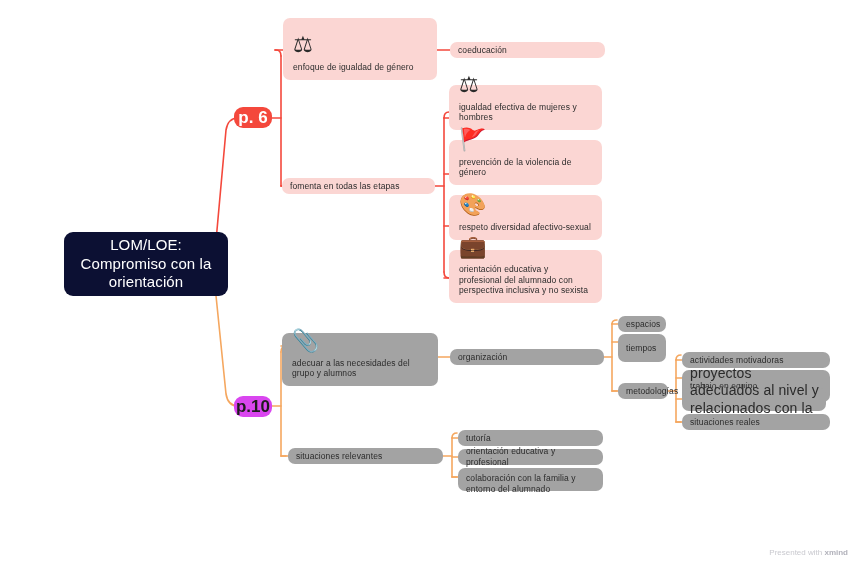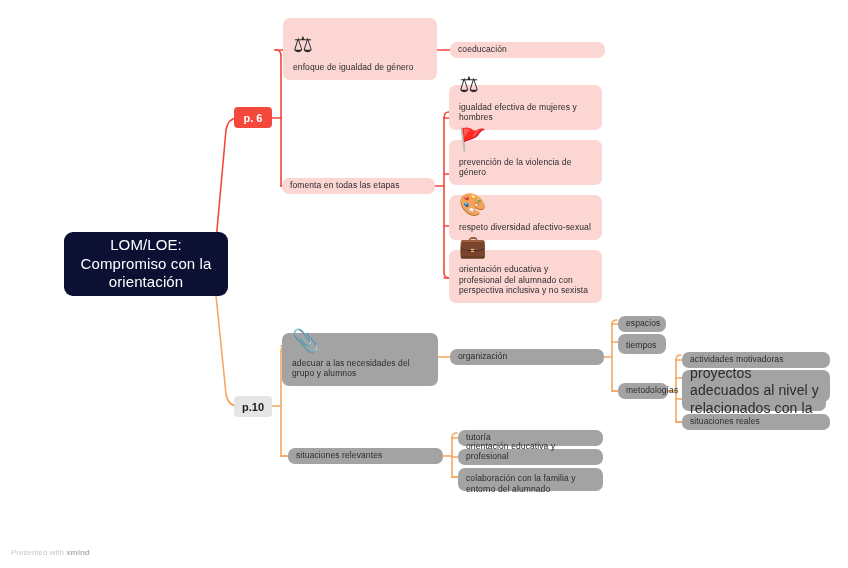--- a/index.html
+++ b/index.html
@@ -36,44 +36,44 @@
     justify-content:center;
     text-align:center;
     font-size:15px;
     line-height:1.45;
     padding:10px 12px;
     margin-left:42px;
   }
 
   
   .badge{
-    border-radius:4px;
+    border-radius:9px;
     display:flex;align-items:center;justify-content:center;
-    font-size:11px;font-weight:bold;
+    font-size:17px;font-weight:bold;
   }
   .badge-red{background:#f4483c;color:#ffffff;}
-  .badge-orange{background:#e5e5e5;color:#1c1c1c;}
+  .badge-orange{background:#d946ef;color:#1c1c1c;}
 
   
   .pink{background:#fbd6d3;color:#2b2b2b;}
   
   .orange{background:#a3a3a3;color:#2b2b2b;}
 
-  .pad-sm{padding:3px 7px 3px 8px;font-size:8.5px;justify-content:flex-end;}
+  .pad-sm{padding:3px 7px 3px 8px;font-size:8.5px;justify-content:center;}
   .pad-lg{padding:7px 9px 7px 10px;font-size:8.5px;}
 
   .emoji{
     font-size:22px;line-height:1;
     margin-bottom:6px;
     font-family:"DejaVu Sans",sans-serif;
   }
 
   .footer{
     position:absolute;left:0;right:0;top:548px;
-    text-align:left;font-size:8px;color:#c9c9cf;padding-left:11px;
+    text-align:right;font-size:8px;color:#c9c9cf;padding-left:11px;
   }
   .footer b{color:#b2b2bb;}
 </style>
 </head>
 <body>
 
 <div id="canvas">
 
   <svg class="links" viewBox="0 0 848 568">
     <g fill="none" stroke-width="1.6" stroke-linecap="round">
@@ -188,21 +188,21 @@
   </div>
 
   <div class="node orange pad-sm" style="left:450px;top:349px;width:154px;height:16px;">
     <span class="txt">organización</span>
   </div>
 
   <div class="node orange pad-sm" style="left:618px;top:316px;width:48px;height:16px;">
     <span class="txt">espacios</span>
   </div>
 
-  <div class="node orange pad-sm" style="left:618px;top:334px;width:48px;height:20px;">
+  <div class="node orange pad-sm" style="left:618px;top:334px;width:48px;height:28px;">
     <span class="txt">tiempos</span>
   </div>
 
   <div class="node orange pad-sm" style="left:618px;top:383px;width:50px;height:16px;">
     <span class="txt">metodologías</span>
   </div>
 
   <div class="node orange pad-sm" style="left:682px;top:352px;width:148px;height:16px;">
     <span class="txt">actividades motivadoras</span>
   </div>

